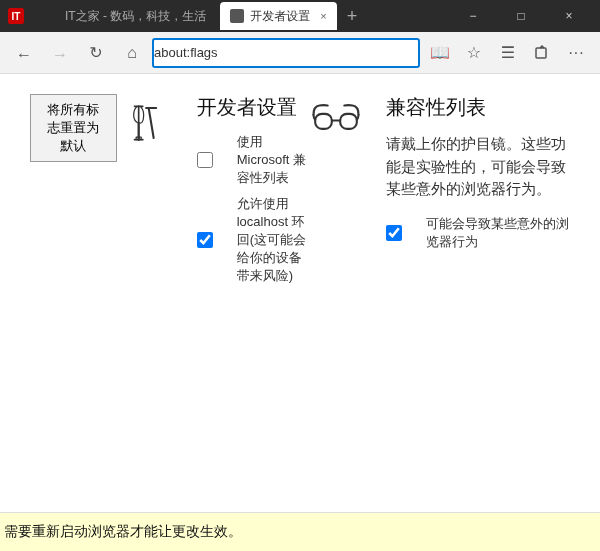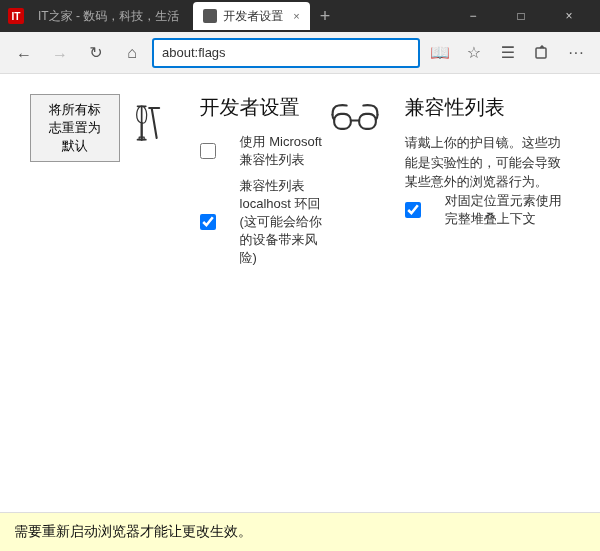--- a/index.html
+++ b/index.html
@@ -35,20 +35,21 @@
       flex-shrink: 0;
     }
     .title-bar-tab-other {
       display: flex;
       align-items: center;
       gap: 6px;
       color: #aaa;
       font-size: 12px;
       padding: 0 8px;
       height: 28px;
+      margin-left: 27px;
     }
     .title-bar-tab-active {
       display: flex;
       align-items: center;
       gap: 6px;
       background: #fff;
       color: #333;
       font-size: 12px;
       padding: 0 10px;
       height: 28px;
@@ -110,21 +111,21 @@
       border-radius: 3px;
       color: #555;
       font-size: 16px;
     }
     .nav-btn.disabled { color: #bbb; cursor: default; }
     .address-bar {
       flex: 1;
       height: 30px;
       border: 2px solid #0078d7;
       border-radius: 3px;
-      padding: 0 8px;
+      padding: 0 0;
       font-size: 13px;
       background: #fff;
       color: #333;
       outline: none;
     }
     .nav-icons {
       display: flex;
       gap: 2px;
     }
     .nav-icon {
@@ -192,36 +193,37 @@
     }
     .checkbox-row input[type="checkbox"] {
       width: 16px;
       height: 16px;
       cursor: pointer;
       flex-shrink: 0;
     }
 
     
     .section-desc {
-      font-size: 13px;
+      font-size: 15px;
       color: #333;
+      margin-bottom: 14px;
       line-height: 1.5;
     }
     .subsection-title {
       font-size: 14px;
       font-weight: bold;
       color: #111;
       margin-bottom: 8px;
     }
 
     
     .bottom-bar {
       background: #ffffd0;
       border-top: 1px solid #ddd;
-      padding: 10px 14px;
+      padding: 10px 4px;
       font-size: 14px;
       color: #111;
       flex-shrink: 0;
     }
 
     
     .icon-tools svg,
     .icon-goggles svg {
       width: 50px;
       height: 50px;
@@ -297,21 +299,21 @@
       </svg>
     </div>
     <div class="section-body">
       <div class="section-title">开发者设置</div>
       <div class="checkbox-row">
         <input type="checkbox" id="cb1" style="">
         <label for="cb1">使用 Microsoft 兼容性列表</label>
       </div>
       <div class="checkbox-row">
         <input type="checkbox" id="cb2" checked="" style="">
-        <label for="cb2">兼容性列表 localhost 环回(这可能会给你的设备带来风险)</label>
+        <label for="cb2">允许使用 localhost 环回(这可能会给你的设备带来风险)</label>
       </div>
     </div>
   </div>
 
   <div class="section">
     <div class="section-icon icon-goggles">
       <svg viewBox="0 0 60 50" fill="none" stroke="#333" stroke-width="2.5" stroke-linecap="round" stroke-linejoin="round">
 
         <rect x="5" y="14" width="20" height="18" rx="8" fill="none"></rect>
         <rect x="35" y="14" width="20" height="18" rx="8" fill="none"></rect>
@@ -321,21 +323,21 @@
 
         <path d="M3 15 Q3 5 10 4 Q15 3 20 4"></path>
         <path d="M57 15 Q57 5 50 4 Q45 3 40 4"></path>
       </svg>
     </div>
     <div class="section-body">
       <div class="section-title">兼容性列表</div>
       <div class="section-desc">请戴上你的护目镜。这些功能是实验性的，可能会导致某些意外的浏览器行为。</div>
       <div class="checkbox-row">
         <input type="checkbox" id="cb3" checked="" style="">
-        <label for="cb3">对固定位置元素使用完整堆叠上下文</label>
+        <label for="cb3">可能会导致某些意外的浏览器行为</label>
       </div>
     </div>
   </div>
 
 </div>
 
 <div class="bottom-bar">
   <span>需要重新启动浏览器才能让更改生效。</span>
 </div>
 

